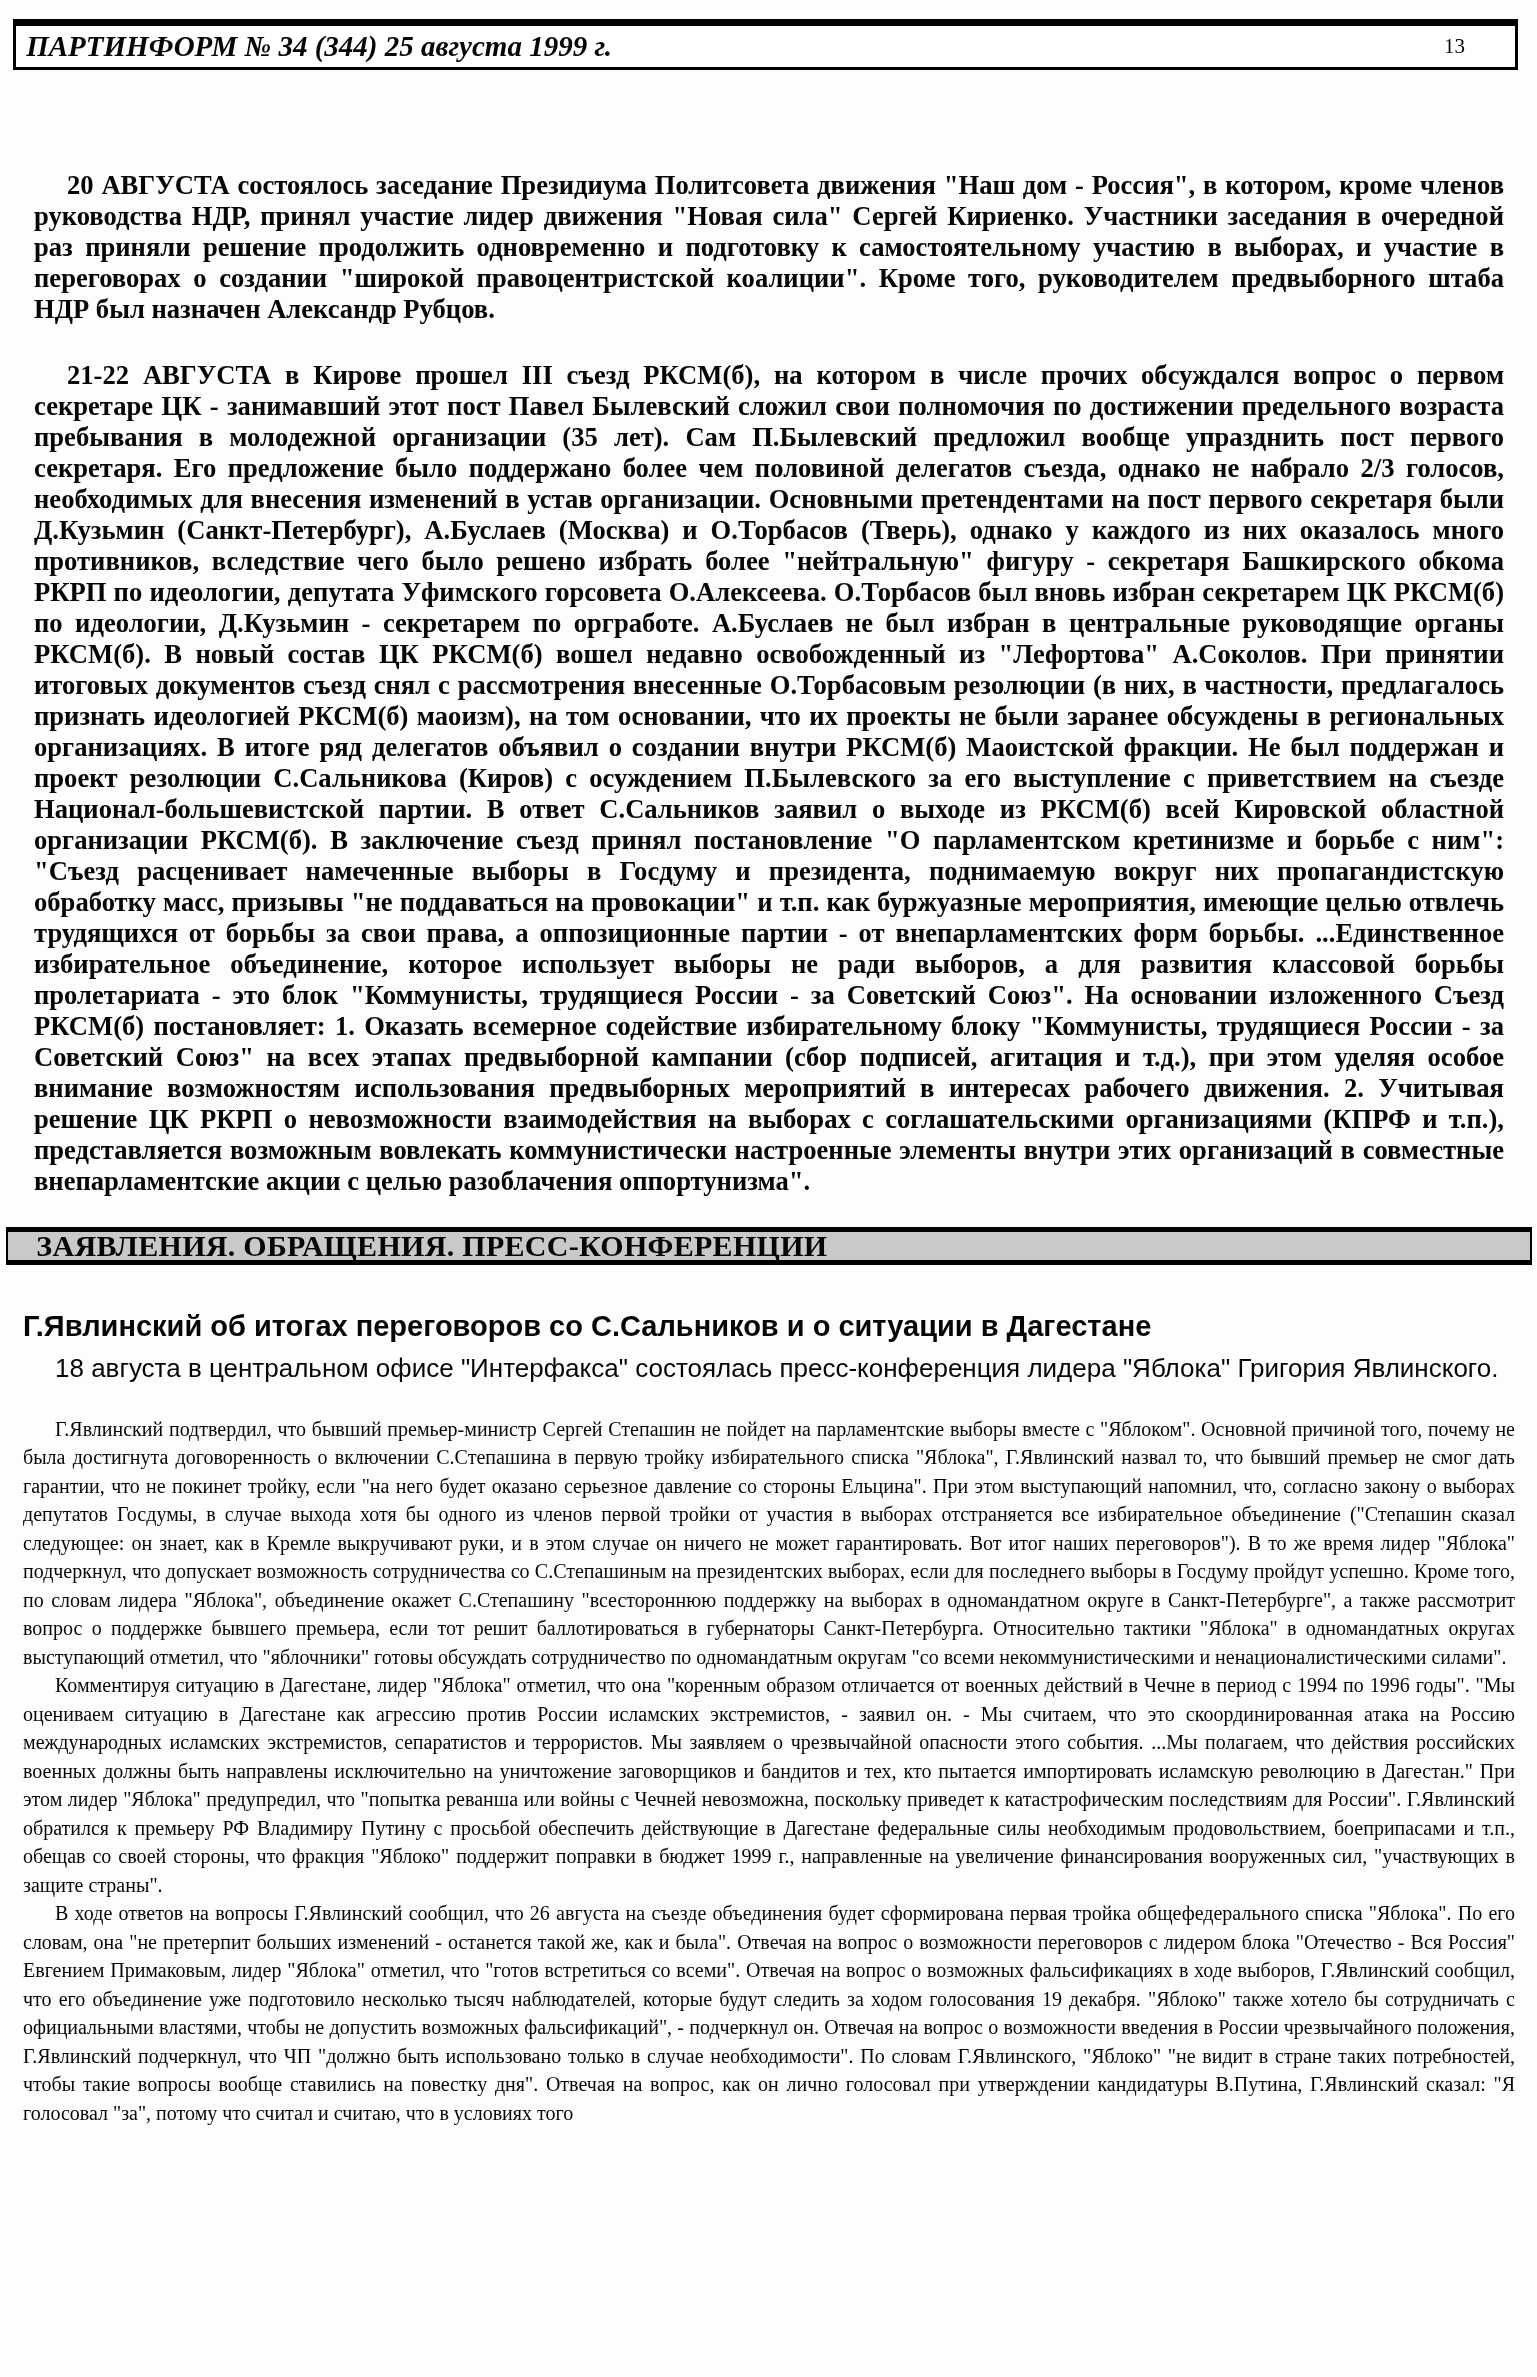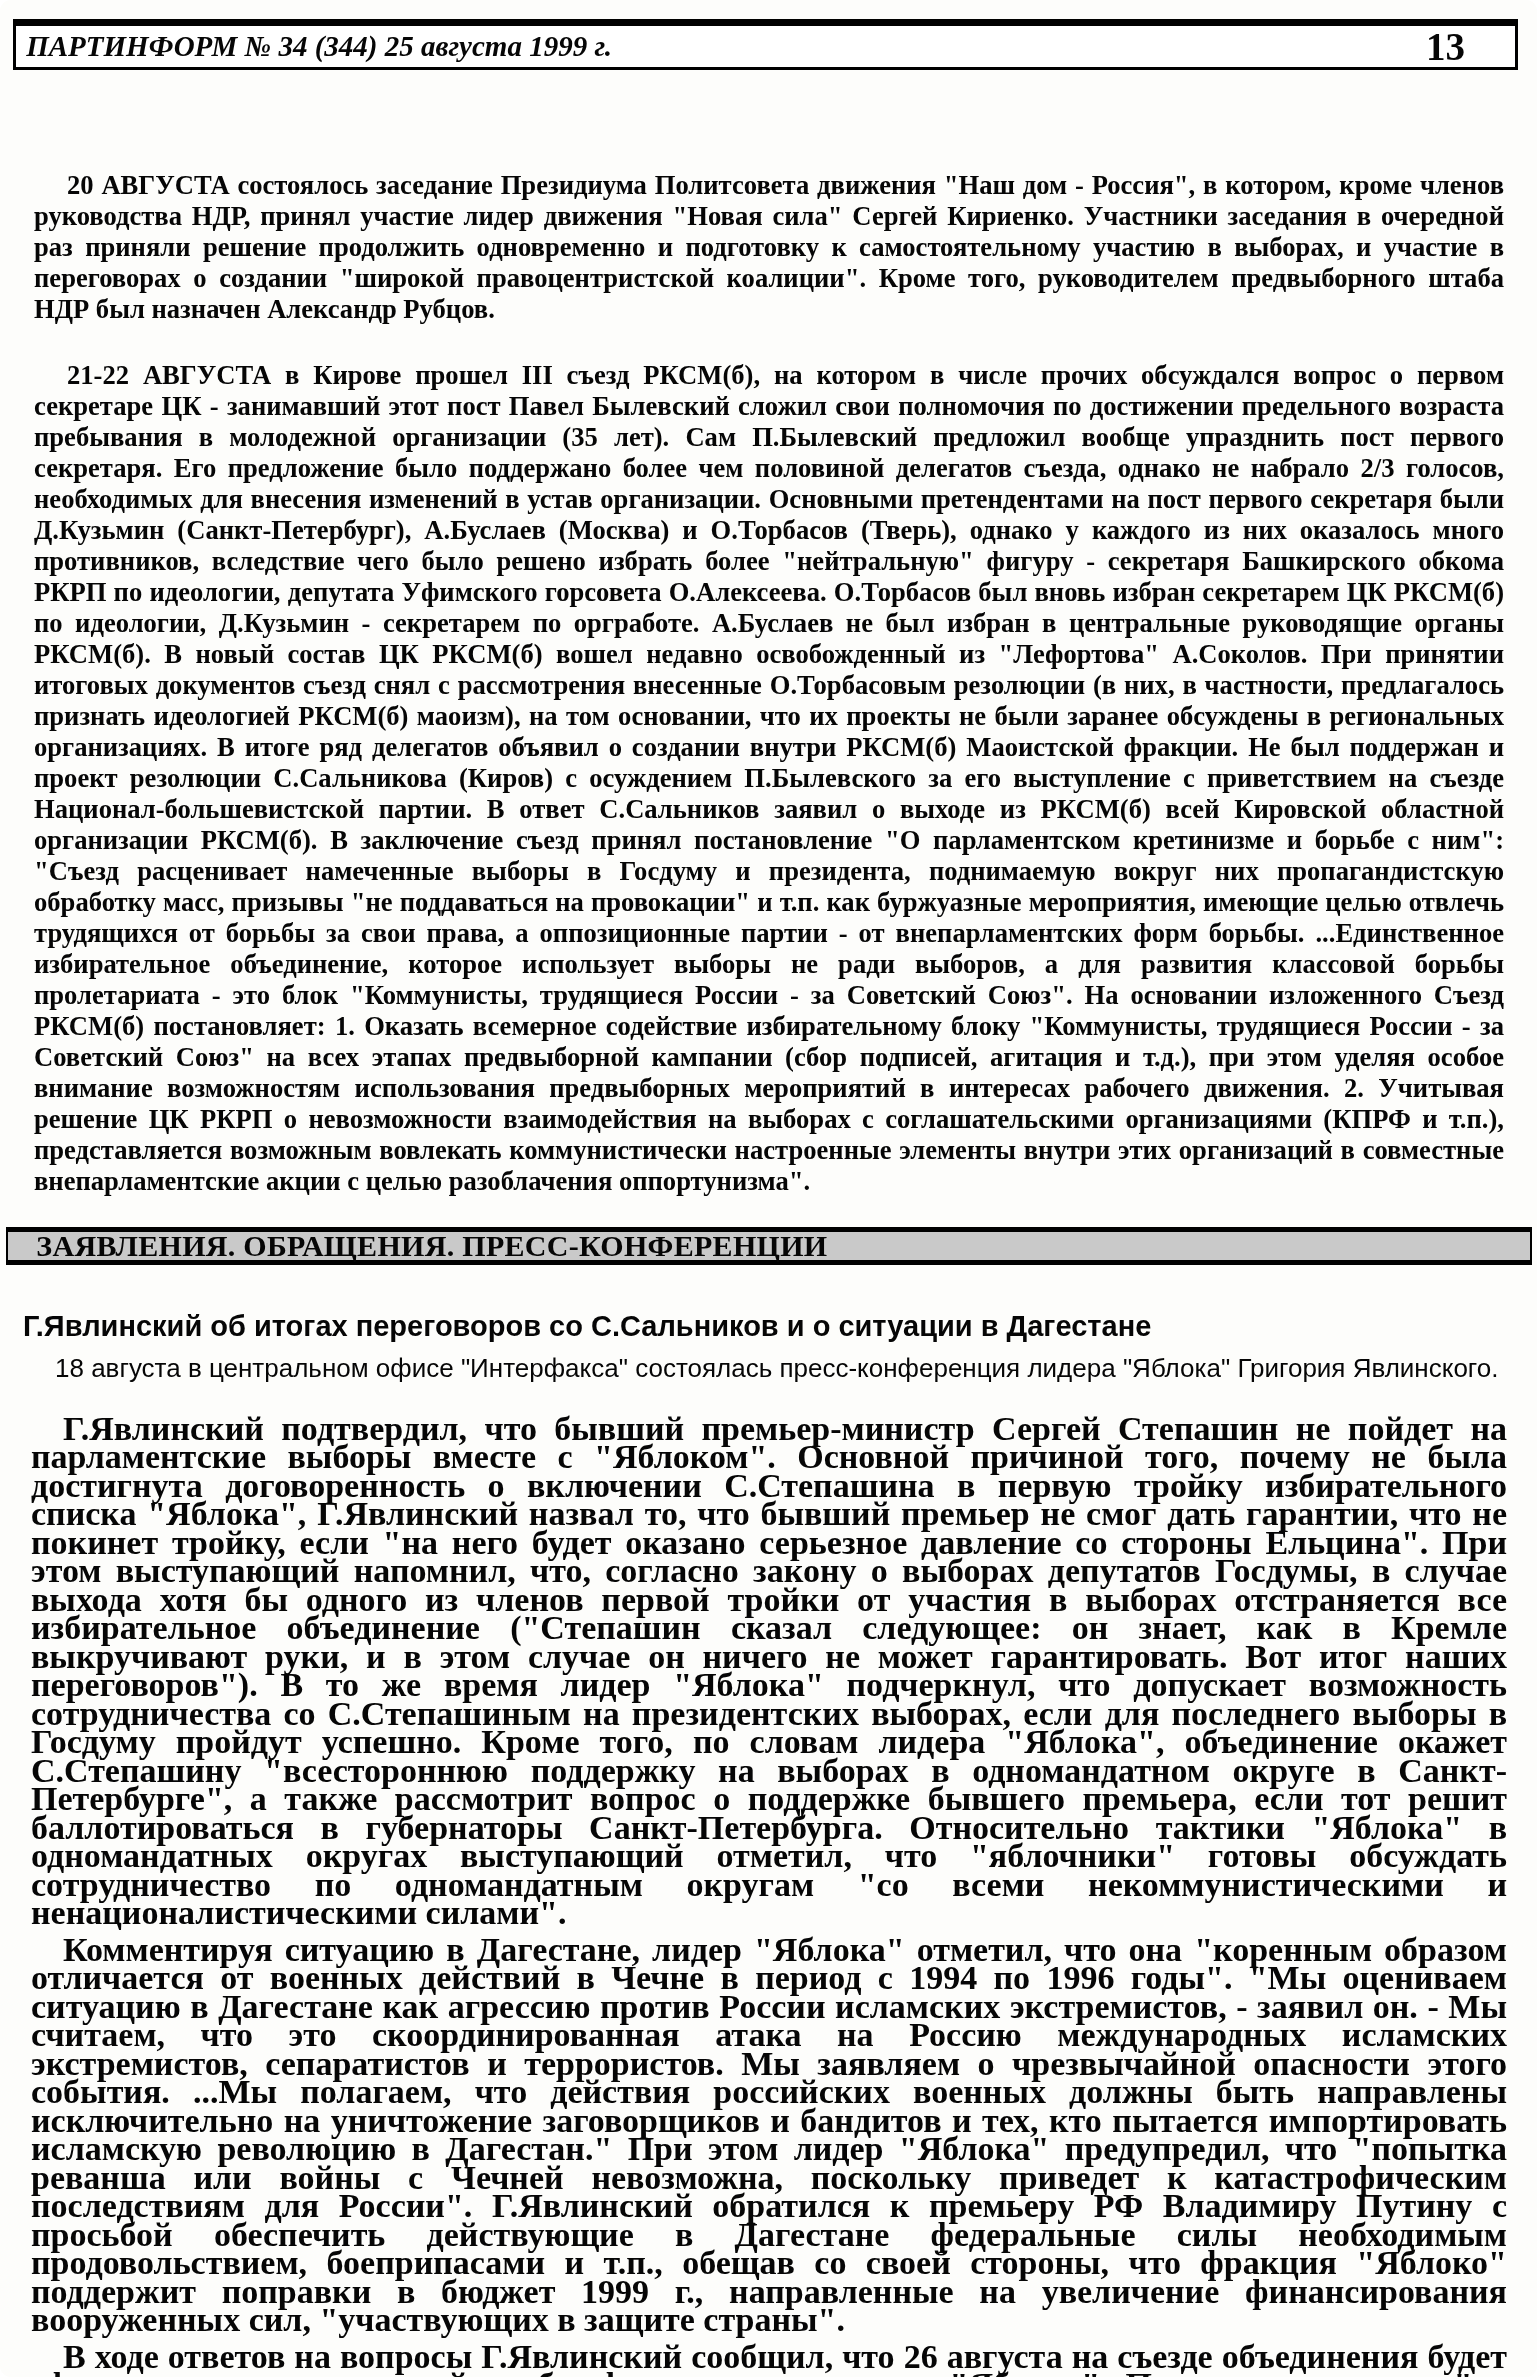--- a/index.html
+++ b/index.html
@@ -34,22 +34,22 @@
     justify-content: space-between;
     padding: 0 50px 0 10.2px;
   }
   .masthead-title {
     font-style: italic;
     font-weight: 700;
     font-size: 29px;
     white-space: nowrap;
   }
   .masthead-page {
-    font-weight: 700;
-    font-size: 39px;
+    font-weight: 400;
+    font-size: 21px;
   }
   
   .content {
     position: absolute;
     left: 23px;
     right: 22px;
     top: 159px;
   }
   .news-block p {
     font-weight: 700;
@@ -91,26 +91,26 @@
   .article-lead {
     font-family: "Liberation Sans", sans-serif;
     font-weight: 400;
     font-size: 26px;
     line-height: 29.5px;
     text-align: justify;
     text-indent: 32px;
     margin: 11.5px 0 0 0;
   }
   .article-body p {
-    font-weight: 700;
-    font-size: 34px;
+    font-weight: 400;
+    font-size: 20px;
     line-height: 28.5px;
     text-align: justify;
     text-indent: 32px;
-    margin: 8px;
+    margin: 0;
   }
   .article-body p:first-child {
     margin-top: 31px;
   }
 </style>
 </head>
 <body>
 
 <div class="page">
 

